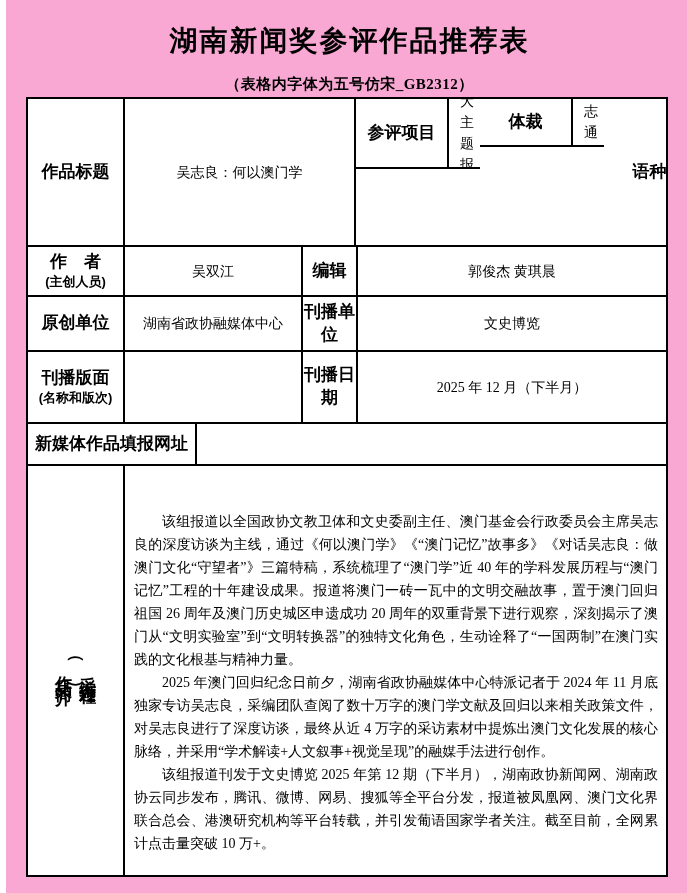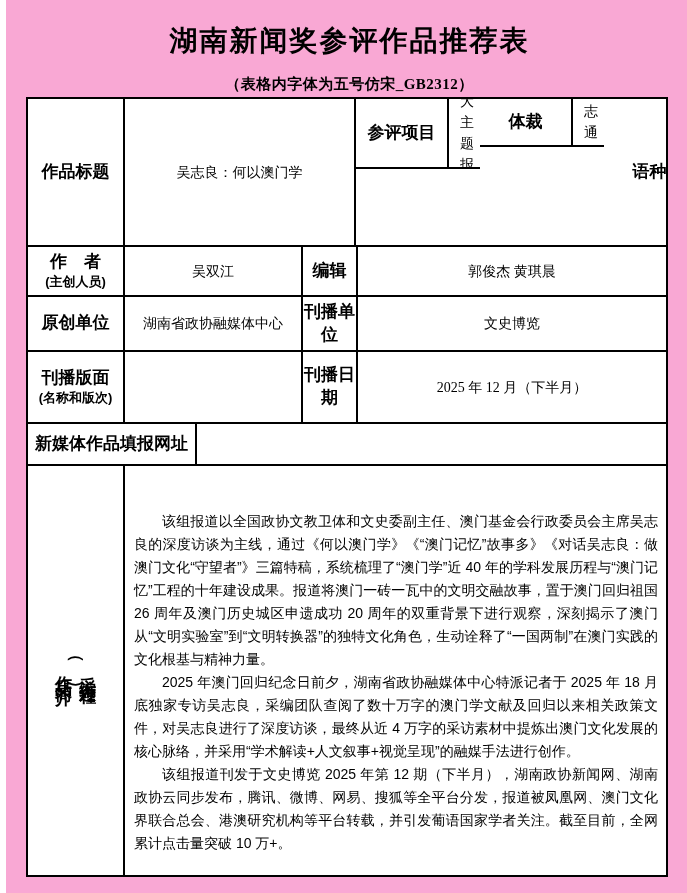--- a/index.html
+++ b/index.html
@@ -98,21 +98,21 @@
     font-family: "Liberation Sans", "DejaVu Sans", sans-serif; font-weight: bold; font-size: 17px; }
   .vparen { transform: rotate(90deg); line-height: 14px; height: 14px; }
   .vcols { display: flex; flex-direction: row; gap: 3px; margin: 2px 0; }
   .vcol { writing-mode: vertical-rl; text-orientation: upright; letter-spacing: 4px; line-height: 1.25; }
   .intro-cell {
     flex: 1 1 auto;
     padding: 44px 8px 8px 9px;
     text-align: justify;
   }
   .intro-cell p {
-    font-family: Liberation Sans, sans-serif;
+    font-family: Liberation Serif, serif;
     font-size: 14px;
     line-height: 23px;
     text-indent: 2em;
   }
 </style>
 </head>
 <body>
 
 <div class="page">
 
@@ -178,19 +178,19 @@
           <span class="vparen">（</span>
           <span class="vcols">
             <span class="vcol">作品简介</span>
             <span class="vcol">采编过程</span>
           </span>
           <span class="vparen">）</span>
         </div>
       </div>
       <div class="intro-cell">
         <p>该组报道以全国政协文教卫体和文史委副主任、澳门基金会行政委员会主席吴志良的深度访谈为主线，通过《何以澳门学》《“澳门记忆”故事多》《对话吴志良：做澳门文化“守望者”》三篇特稿，系统梳理了“澳门学”近 40 年的学科发展历程与“澳门记忆”工程的十年建设成果。报道将澳门一砖一瓦中的文明交融故事，置于澳门回归祖国 26 周年及澳门历史城区申遗成功 20 周年的双重背景下进行观察，深刻揭示了澳门从“文明实验室”到“文明转换器”的独特文化角色，生动诠释了“一国两制”在澳门实践的文化根基与精神力量。</p>
-        <p>2025 年澳门回归纪念日前夕，湖南省政协融媒体中心特派记者于 2025 年 18 月底独家专访吴志良，采编团队查阅了数十万字的澳门学文献及回归以来相关政策文件，对吴志良进行了深度访谈，最终从近 4 万字的采访素材中提炼出澳门文化发展的核心脉络，并采用“学术解读+人文叙事+视觉呈现”的融媒手法进行创作。</p>
+        <p>2025 年澳门回归纪念日前夕，湖南省政协融媒体中心特派记者于 2024 年 11 月底独家专访吴志良，采编团队查阅了数十万字的澳门学文献及回归以来相关政策文件，对吴志良进行了深度访谈，最终从近 4 万字的采访素材中提炼出澳门文化发展的核心脉络，并采用“学术解读+人文叙事+视觉呈现”的融媒手法进行创作。</p>
         <p>该组报道刊发于文史博览 2025 年第 12 期（下半月），湖南政协新闻网、湖南政协云同步发布，腾讯、微博、网易、搜狐等全平台分发，报道被凤凰网、澳门文化界联合总会、港澳研究机构等平台转载，并引发葡语国家学者关注。截至目前，全网累计点击量突破 10 万+。</p>
       </div>
     </div>
 
   </div>
 </div>
 
 </body></html>

